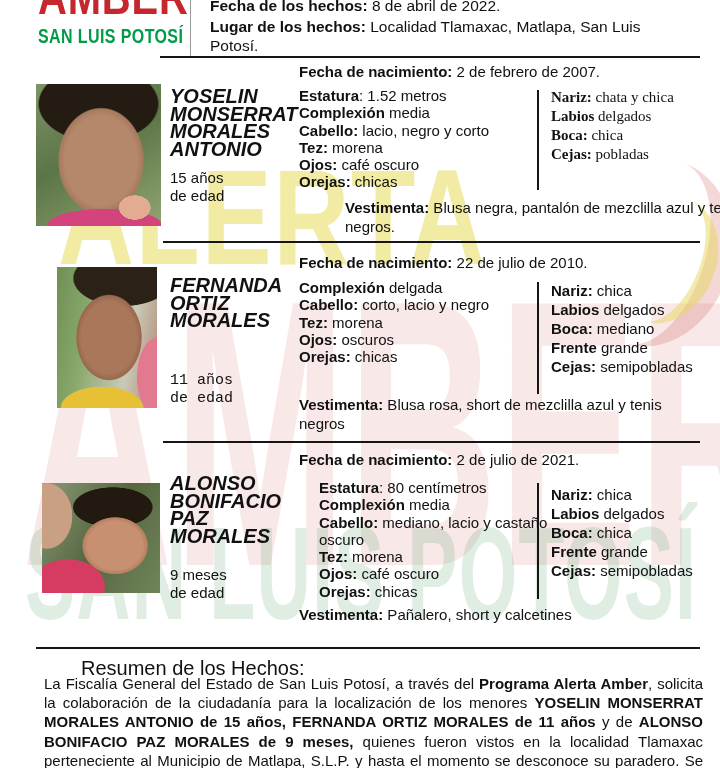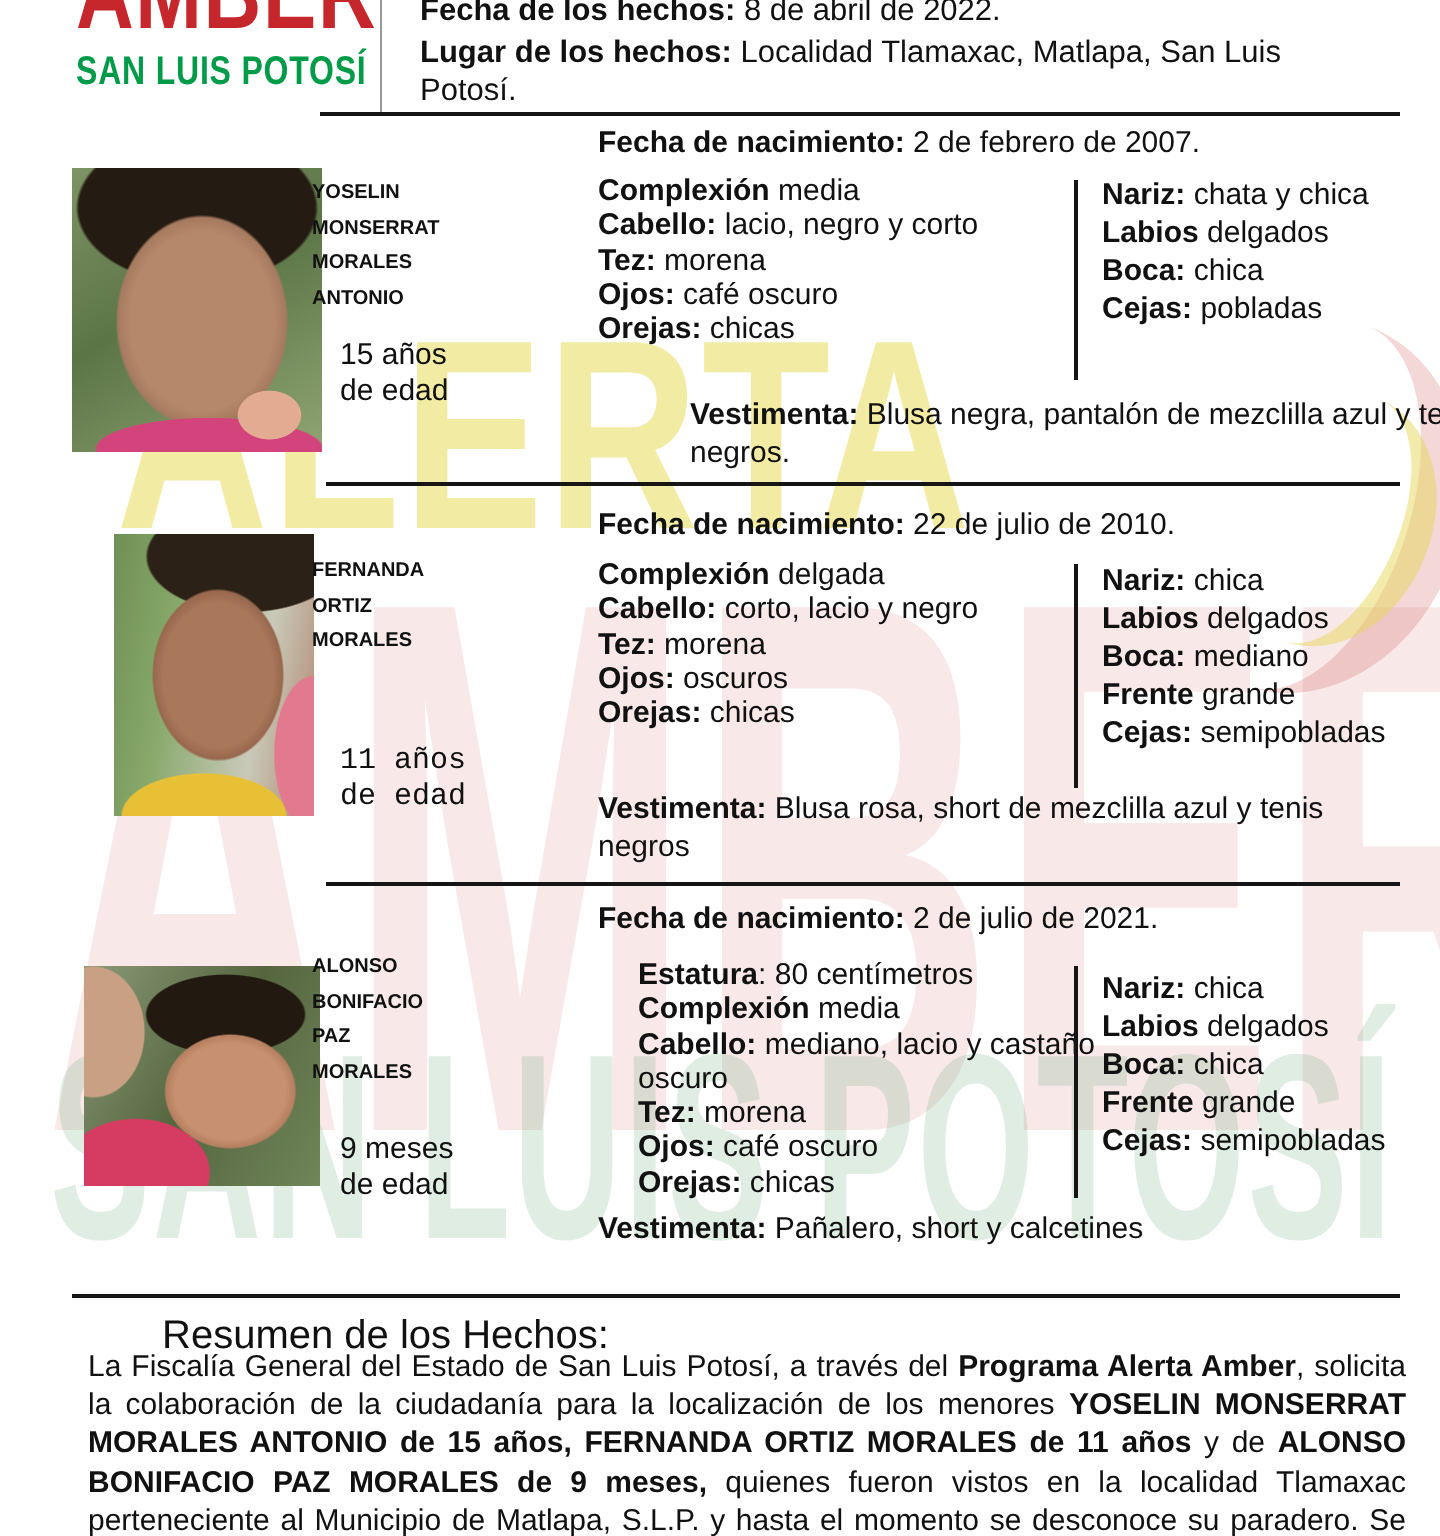--- a/index.html
+++ b/index.html
@@ -44,21 +44,21 @@
       linear-gradient(100deg, #6f8f55 0%, #87a86a 30%, #c9c9b8 70%, #b0856e 100%);
   }
   #photo3 { left:42px; top:483px; width:118px; height:110px;
     background:
       radial-gradient(ellipse 52px 38px at 22% 94%, #d63c62 0 70%, rgba(0,0,0,0) 72%),
       radial-gradient(ellipse 46px 40px at 62% 57%, #c79070 0 60%, #b57f60 70%, rgba(0,0,0,0) 72%),
       radial-gradient(ellipse 56px 28px at 60% 22%, #221a11 0 70%, rgba(0,0,0,0) 72%),
       radial-gradient(ellipse 36px 46px at 4% 30%, #c9a083 0 70%, rgba(0,0,0,0) 72%),
       linear-gradient(120deg, #8c9a78 0%, #55663f 50%, #70855a 100%);
   }
-  .pname { position:absolute; left:156px; width:125px; font-weight:bold; font-size:10px; line-height:17.5px; }
+  .pname { position:absolute; left:170px; width:125px; font-weight:bold; font-size:20px; line-height:17.5px;font-style:italic; }
   .pname span { display:block; }
   .page-txt { position:absolute; left:170px; font-size:15px; line-height:18px; }
   .page-txt span { display:block; }
   .dob { position:absolute; left:299px; font-size:15px; }
   .details { position:absolute; left:299px; width:237px; font-size:15px; line-height:17.3px; }
   .features { position:absolute; left:551px; width:152px; font-size:15px; line-height:19px; }
   .vest { position:absolute; left:299px; width:404px; font-size:15px; line-height:18.5px; }
   
   #resumen-title { position:absolute; left:44px; top:657px; font-size:20px; font-weight:normal;margin-left:37px; }
   #resumen-p { position:absolute; left:44px; top:674px; width:659px; font-size:15px; line-height:19.2px; text-align:justify; }
@@ -98,28 +98,29 @@
       <span>ANTONIO</span>
     </div>
     <div class="page-txt" style="top:169px;">
       <span>15 años</span>
       <span>de edad</span>
     </div>
     <div class="dob" style="top:63px;">
       <b>Fecha de nacimiento:</b><span> 2 de febrero de 2007.</span>
     </div>
     <div class="details" style="top:87px;">
+      <div><b>Estatura</b><span>: 1.52 metros</span></div>
       <div><b>Complexión</b><span> media</span></div>
       <div><b>Cabello:</b><span> lacio, negro y corto</span></div>
       <div><b>Tez:</b><span> morena</span></div>
       <div><b>Ojos:</b><span> café oscuro</span></div>
       <div><b>Orejas:</b><span> chicas</span></div>
     </div>
     <div class="vdiv" style="top:90px; height:100px;"></div>
-    <div class="features" style="top:88px;">
+    <div class="features" style="top:88px;font-family:Liberation Serif, serif;">
       <div><b>Nariz:</b><span> chata y chica</span></div>
       <div><b>Labios</b><span> delgados</span></div>
       <div><b>Boca:</b><span> chica</span></div>
       <div><b>Cejas:</b><span> pobladas</span></div>
     </div>
     <div class="vest" style="top:199px;margin-left:46px;">
       <b>Vestimenta:</b><span> Blusa negra, pantalón de mezclilla azul y tenis negros.</span>
     </div>
     <div class="hline" style="left:163px; top:241px; width:537px;"></div>
   </div>

